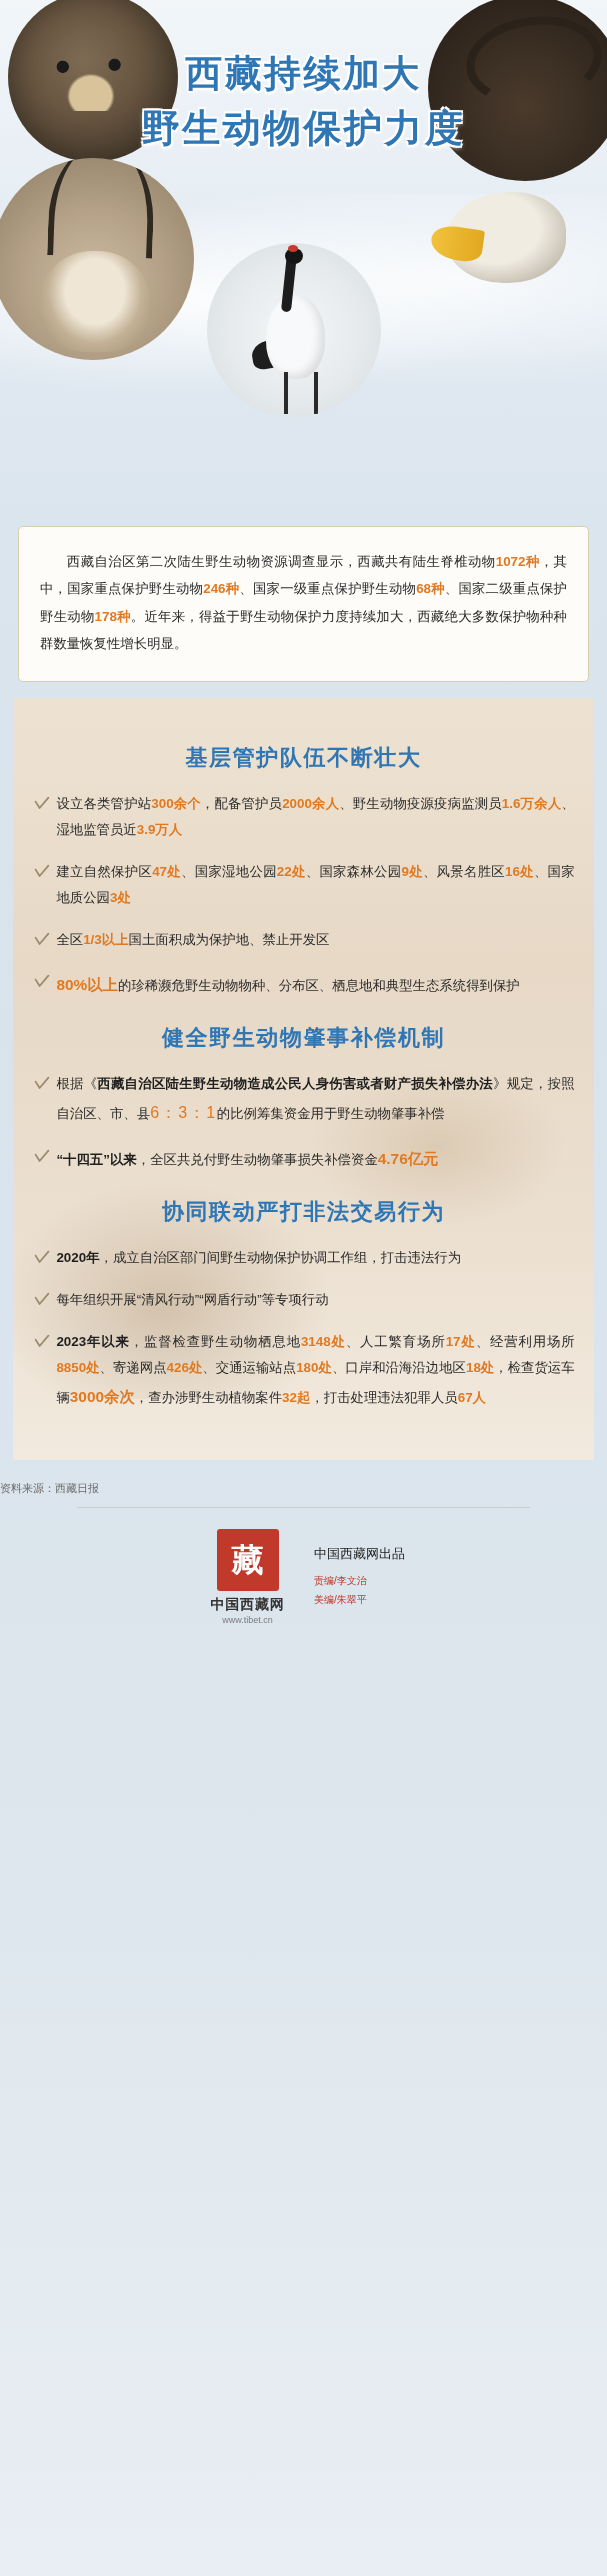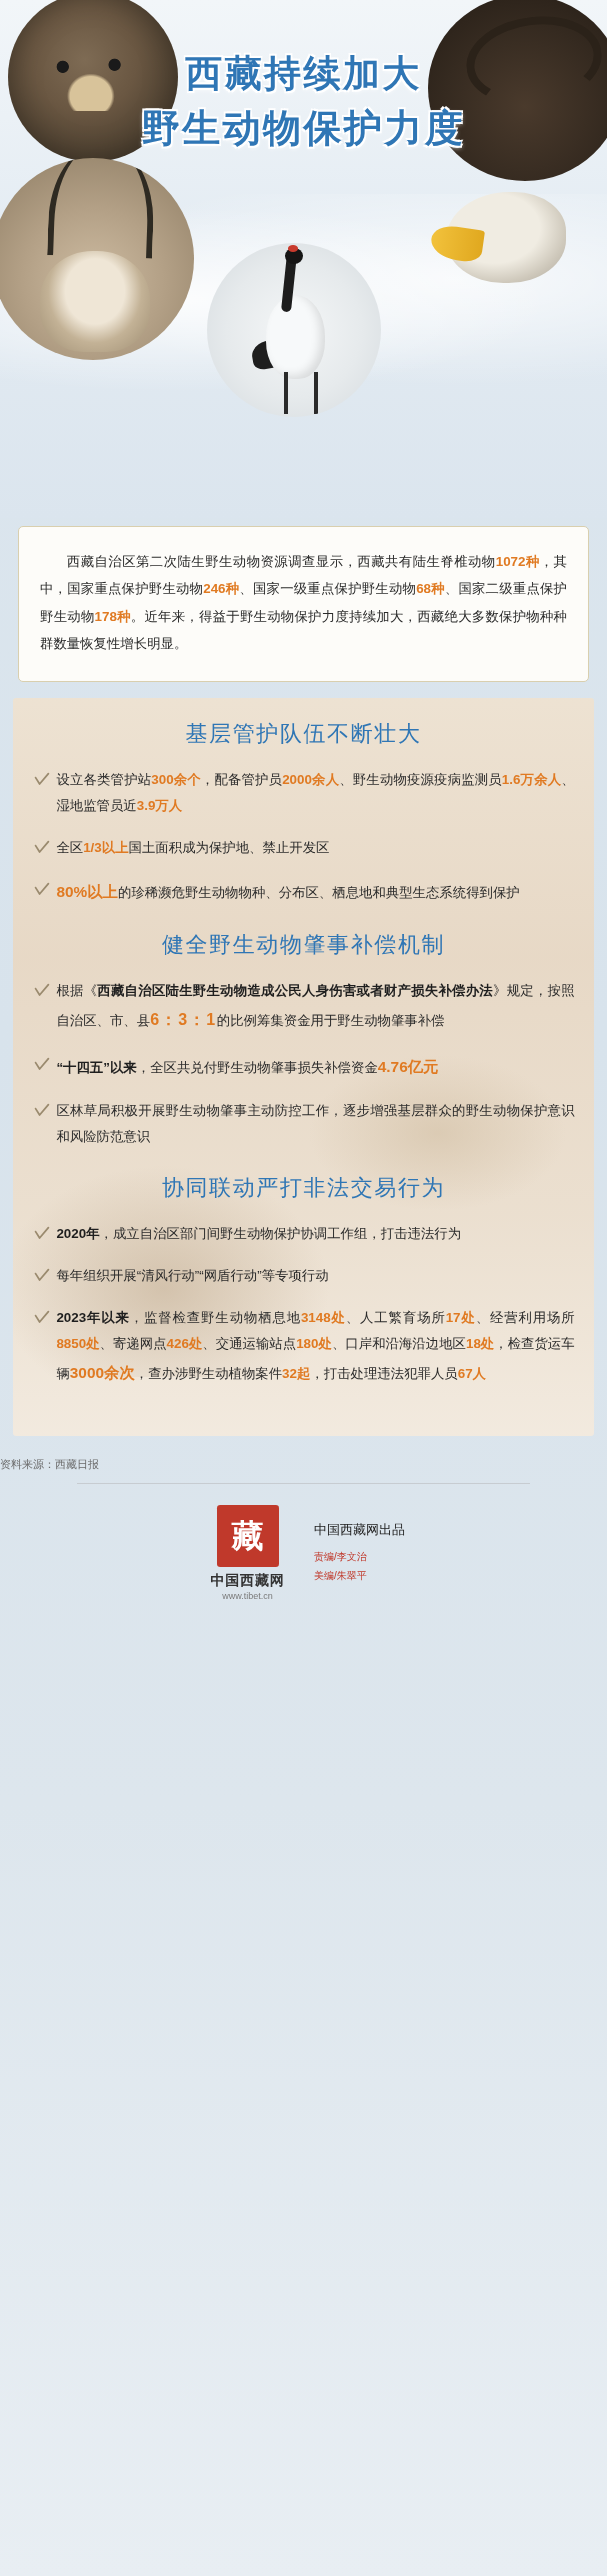--- a/index.html
+++ b/index.html
@@ -182,24 +182,24 @@
   .panel:after{
     content:"";
     position:absolute; right:4%; top:48%; width:46%; height:22%;
     background: radial-gradient(ellipse at 50% 50%, rgba(205,185,156,.5) 0%, rgba(205,185,156,0) 68%);
     pointer-events:none;
   }
   .section-title {
     position: relative;
     text-align: center;
     font-size: 22px;
-    font-weight: normal;
+    font-weight: bold;
     color: #2f76b5;
     letter-spacing: 1.6px;
-    margin: 0 0 18px 0;
+    margin: 24px 0 18px 0;
     z-index: 2;
   }
   .section-title.tight { margin-top: 23px; }
   .item {
     position: relative;
     padding-left: 24px;
     margin-bottom: 16px;
     font-size: 13.4px;
     line-height: 1.95;
     color: #2b2b2b;
@@ -208,21 +208,21 @@
   }
   .check {
     position: absolute;
     left: 1.6px; top: 4.9px;
     width: 16px; height: 16px;
   }
   .check svg { display: block; }
   .o { color: #e07a22; font-weight: bold; }
   .big { color: #e07a22; font-weight: bold; font-size: 15.4px; }
   .bold-d { font-weight: bold; color: #1f1f1f; }
-  .ratio { color: #e07a22; font-weight: bold; font-size: 16px; letter-spacing: 1.6px; }
+  .ratio { color: #e07a22; font-weight: normal; font-size: 16px; letter-spacing: 1.6px; }
 
   
   .source {
     text-align: left;
     font-size: 11px;
     color: #6b6b6b;
     margin: 21px 0 11.3px 0;
   }
   .divider {
     width: 453px; height: 0.8px;
@@ -294,42 +294,42 @@
         <div class="section-title">基层管护队伍不断壮大</div>
         <div class="item"><span class="check">
             <svg width="16" height="16" viewBox="0 0 20 20">
               <path d="M2 7 L7 15 L18 2" fill="none" stroke="#9a8a6e" stroke-width="2.2" stroke-linecap="round" stroke-linejoin="round"></path>
             </svg>
           </span><span>设立各类管护站</span><span class="o">300余个</span><span>，配备管护员</span><span class="o">2000余人</span><span>、野生动物疫源疫病监测员</span><span class="o">1.6万余人</span><span>、湿地监管员近</span><span class="o">3.9万人</span></div>
         <div class="item"><span class="check">
             <svg width="16" height="16" viewBox="0 0 20 20">
               <path d="M2 7 L7 15 L18 2" fill="none" stroke="#9a8a6e" stroke-width="2.2" stroke-linecap="round" stroke-linejoin="round"></path>
             </svg>
+          </span><span>建立自然保护区</span><span class="o">47处</span><span>、国家湿地公园</span><span class="o">22处</span><span>、国家森林公园</span><span class="o">9处</span><span>、风景名胜区</span><span class="o">16处</span><span>、国家地质公园</span><span class="o">3处</span></div>
+        <div class="item"><span class="check">
+            <svg width="16" height="16" viewBox="0 0 20 20">
+              <path d="M2 7 L7 15 L18 2" fill="none" stroke="#9a8a6e" stroke-width="2.2" stroke-linecap="round" stroke-linejoin="round"></path>
+            </svg>
           </span><span>全区</span><span class="o">1/3以上</span><span>国土面积成为保护地、禁止开发区</span></div>
         <div class="item"><span class="check">
             <svg width="16" height="16" viewBox="0 0 20 20">
               <path d="M2 7 L7 15 L18 2" fill="none" stroke="#9a8a6e" stroke-width="2.2" stroke-linecap="round" stroke-linejoin="round"></path>
             </svg>
           </span><span class="big">80%以上</span><span>的珍稀濒危野生动物物种、分布区、栖息地和典型生态系统得到保护</span></div>
         <div class="section-title tight">健全野生动物肇事补偿机制</div>
         <div class="item"><span class="check">
             <svg width="16" height="16" viewBox="0 0 20 20">
               <path d="M2 7 L7 15 L18 2" fill="none" stroke="#9a8a6e" stroke-width="2.2" stroke-linecap="round" stroke-linejoin="round"></path>
             </svg>
           </span><span>根据《</span><span class="bold-d">西藏自治区陆生野生动物造成公民人身伤害或者财产损失补偿办法</span><span>》规定，按照自治区、市、县</span><span class="ratio">6：3：1</span><span>的比例筹集资金用于野生动物肇事补偿</span></div>
         <div class="item"><span class="check">
             <svg width="16" height="16" viewBox="0 0 20 20">
               <path d="M2 7 L7 15 L18 2" fill="none" stroke="#9a8a6e" stroke-width="2.2" stroke-linecap="round" stroke-linejoin="round"></path>
             </svg>
           </span><span class="bold-d">“十四五”以来</span><span>，全区共兑付野生动物肇事损失补偿资金</span><span class="big">4.76亿元</span></div>
-        <div class="item"><span class="check">
-            <svg width="16" height="16" viewBox="0 0 20 20">
-              <path d="M2 7 L7 15 L18 2" fill="none" stroke="#9a8a6e" stroke-width="2.2" stroke-linecap="round" stroke-linejoin="round"></path>
-            </svg>
-          </span><span>区林草局积极开展野生动物肇事主动防控工作，逐步增强基层群众的野生动物保护意识和风险防范意识</span></div>
         <div class="section-title tight">协同联动严打非法交易行为</div>
         <div class="item"><span class="check">
             <svg width="16" height="16" viewBox="0 0 20 20">
               <path d="M2 7 L7 15 L18 2" fill="none" stroke="#9a8a6e" stroke-width="2.2" stroke-linecap="round" stroke-linejoin="round"></path>
             </svg>
           </span><span class="bold-d">2020年</span><span>，成立自治区部门间野生动物保护协调工作组，打击违法行为</span></div>
         <div class="item"><span class="check">
             <svg width="16" height="16" viewBox="0 0 20 20">
               <path d="M2 7 L7 15 L18 2" fill="none" stroke="#9a8a6e" stroke-width="2.2" stroke-linecap="round" stroke-linejoin="round"></path>
             </svg>

